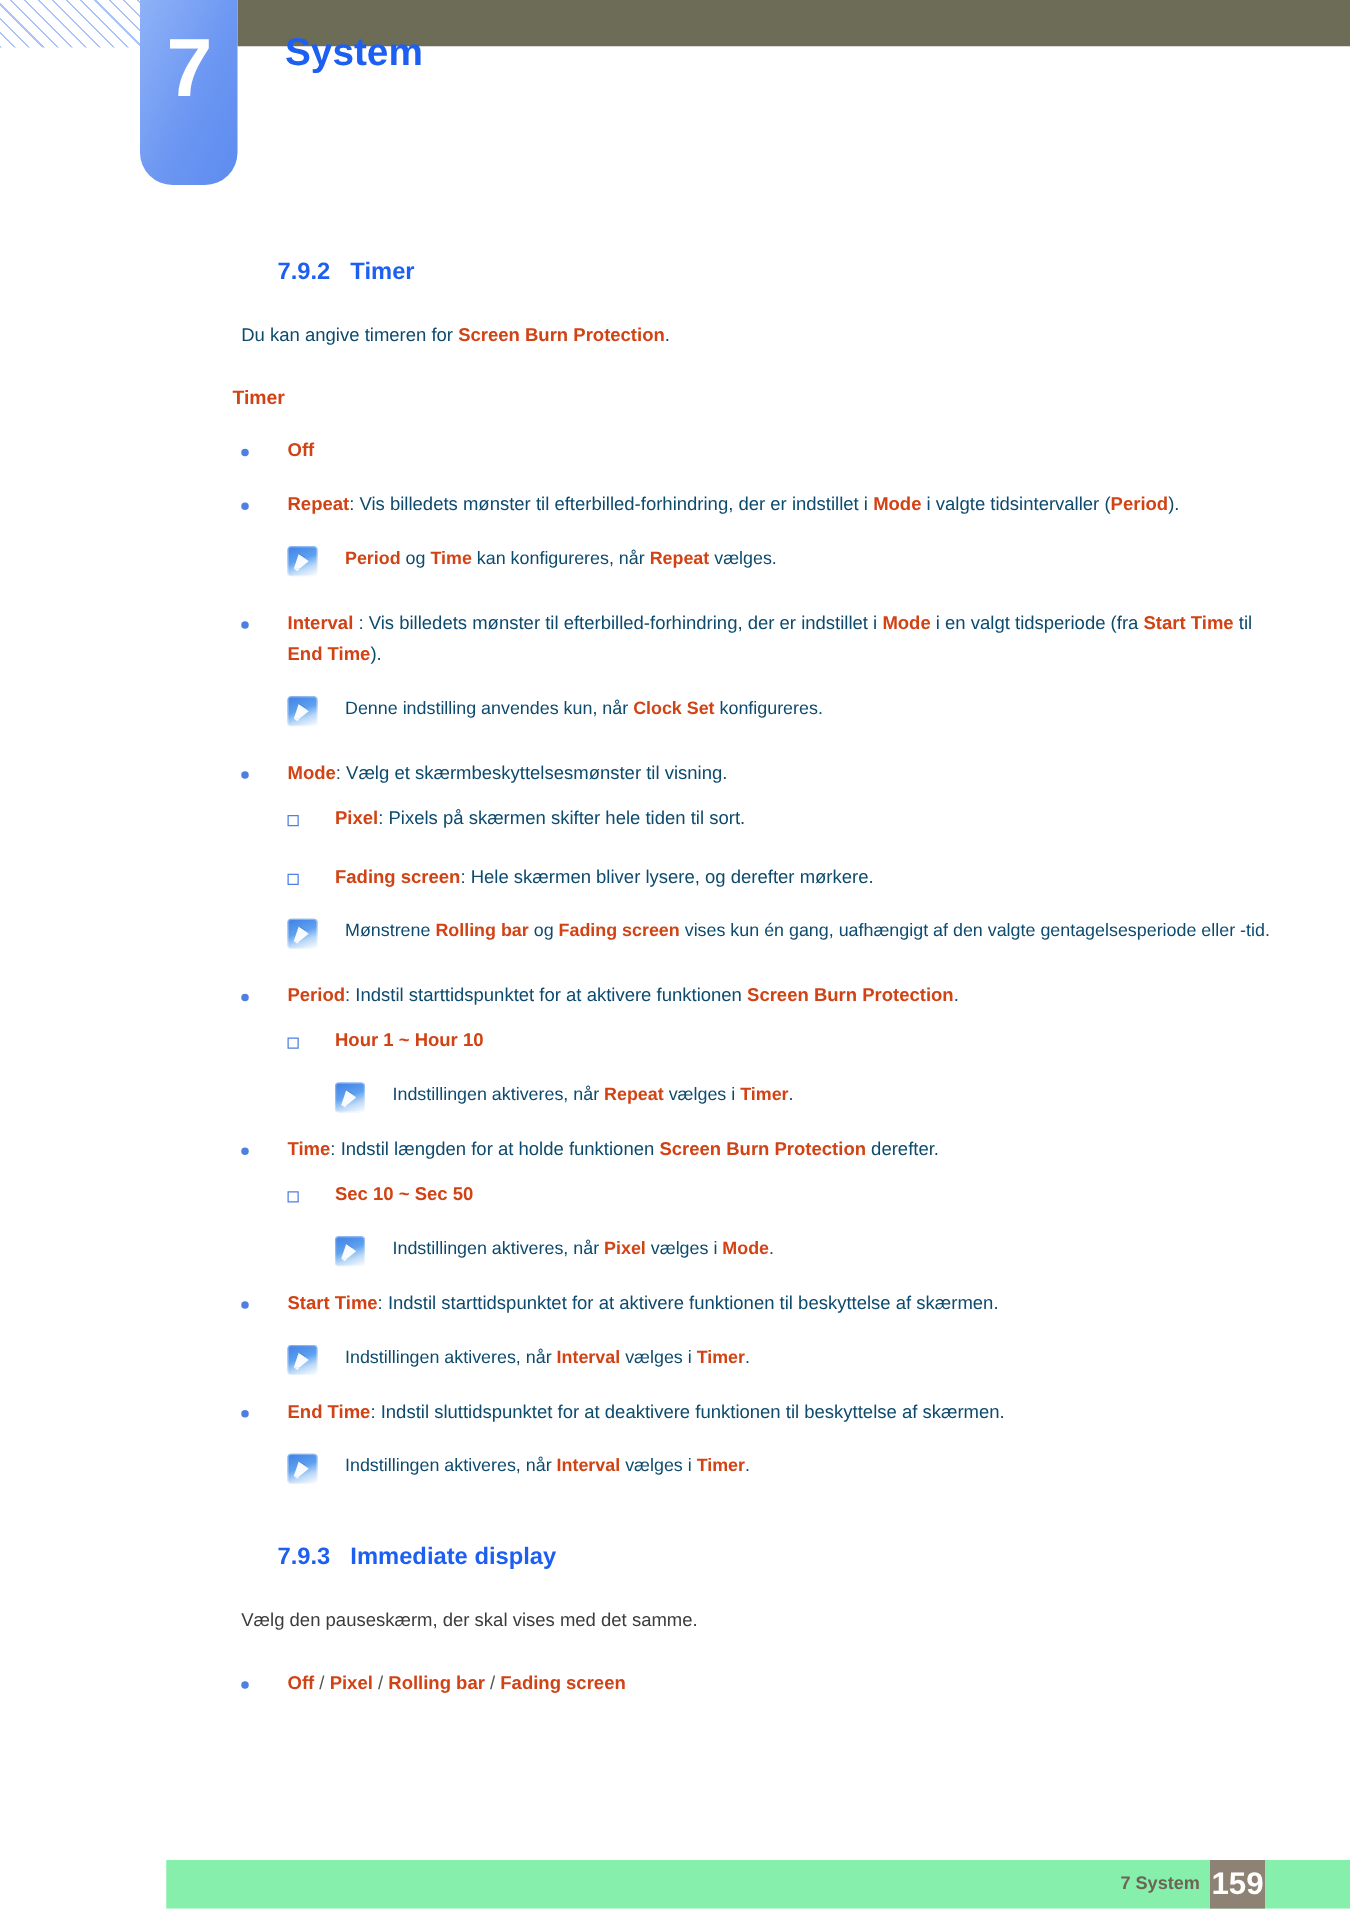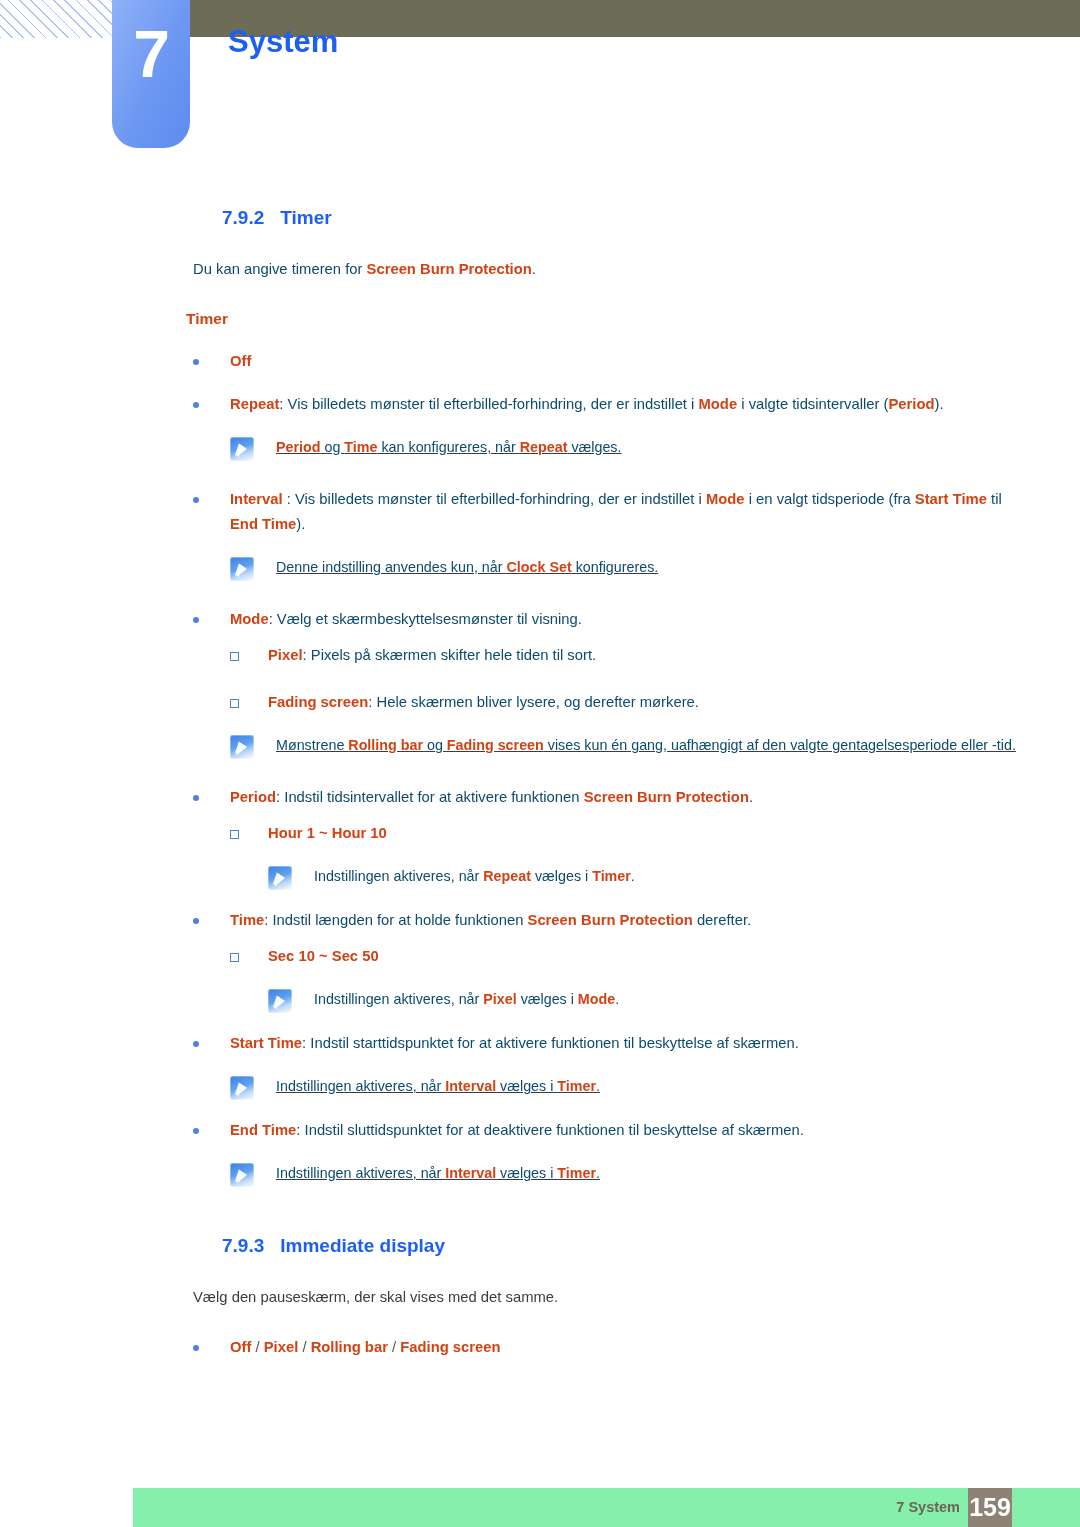--- a/index.html
+++ b/index.html
@@ -152,21 +152,21 @@
 
   
   .note {
     position: relative;
     font-size: 14.3px;
     line-height: 25px;
     color: #3c3c3c;
     padding-left: 46px;
     min-height: 26px;
   }
-  .note-l1 { margin: 0 0 0 230px; max-width: 740px; text-decoration: underline; }
+  .note-l1 { margin: 0 0 0 230px; max-width: 740px; }
   .note-l2 { margin: 0 0 0 268px; max-width: 700px; }
   .note-icon {
     position: absolute;
     left: 0;
     top: 2px;
     width: 24px;
     height: 24px;
     border-radius: 3px;
     background: linear-gradient(160deg, #3d7fe3 0%, #5fa1ef 45%, #bcd9f8 70%, #ffffff 100%);
     box-shadow: inset 0 0 0 1px rgba(255,255,255,0.35);
@@ -299,21 +299,21 @@
         <path d="M5 18 L9 6 L17 12 L9.5 18 Z" fill="#ffffff" opacity="0.95"></path>
         <path d="M5 18 L9.5 18 L8 20 Z" fill="#ffffff" opacity="0.9"></path>
         <path d="M9 6 L14 9" stroke="#4f86dd" stroke-width="0.8" fill="none"></path>
       </svg>
     </span>
     <span class="plain">Mønstrene </span><span class="o">Rolling bar</span><span class="plain"> og </span><span class="o">Fading screen</span><span class="plain"> vises kun én gang, uafhængigt af den valgte gentagelsesperiode eller -tid.</span>
   </div>
 
   <div class="gap-l"></div>
 
-  <div class="b1"><span class="o">Period</span><span class="plain">: Indstil tidsintervallet for at aktivere funktionen </span><span class="o">Screen Burn Protection</span><span class="plain">.</span></div>
+  <div class="b1"><span class="o">Period</span><span class="plain">: Indstil starttidspunktet for at aktivere funktionen </span><span class="o">Screen Burn Protection</span><span class="plain">.</span></div>
 
   <div class="gap-s"></div>
 
   <div class="b2"><span class="o">Hour 1 ~ Hour 10</span></div>
 
   <div class="gap-m"></div>
 
   <div class="note note-l2">
     <span class="note-icon">
       <svg width="24" height="24" viewBox="0 0 24 24">

